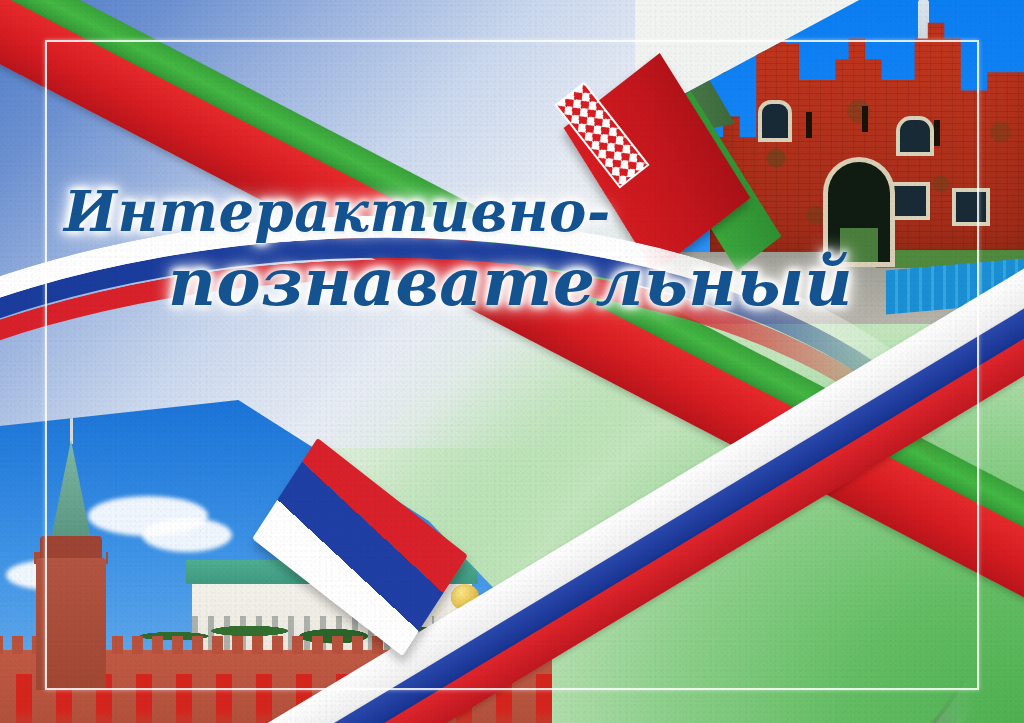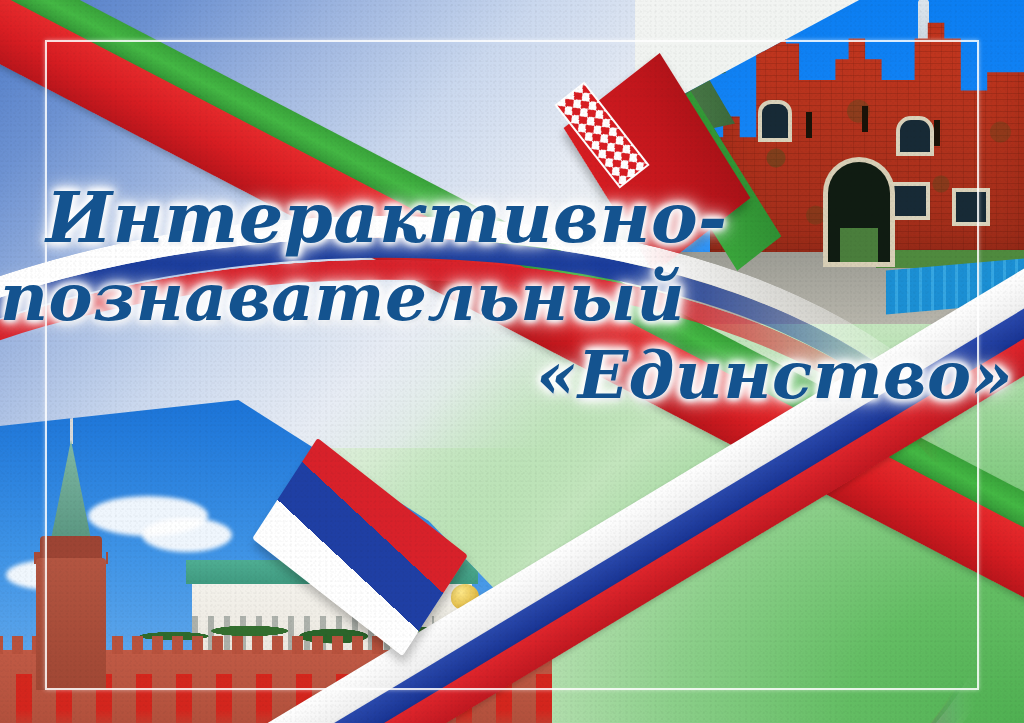--- a/index.html
+++ b/index.html
@@ -256,22 +256,22 @@
     font-style:italic;font-weight:700;
     color:#14538f;
     line-height:1.04;
     white-space:nowrap;
     text-shadow:
       0 0 7px #ffffff, 0 0 7px #ffffff, 0 0 12px #ffffff,
       0 0 16px #ffffff, 0 0 22px rgba(255,255,255,.95),
       1px 2px 3px rgba(10,40,80,.35);
     letter-spacing:.5px;
   }
-  #tline-1{font-size:70px;padding-left:46px;}
-  #tline-2{font-size:66px;margin-top:8px;}
+  #tline-1{font-size:56px;padding-left:64px;}
+  #tline-2{font-size:66px;padding-left:168px;margin-top:8px;}
   #tline-3{font-size:66px;padding-left:492px;margin-top:10px;}
   #tline-4{font-size:66px;padding-left:536px;margin-top:10px;}
 </style>
 </head>
 <body>
 
 <div id="poster">
 
   <div class="bg-base"></div>
   <div class="bg-blue"></div>
@@ -344,16 +344,15 @@
   <div class="rus-band" id="rus-b-red"></div>
   <div id="rus-fold"></div>
 
   <div class="grain"></div>
 
   <div id="frame"></div>
 
   <div id="title">
     <div class="tline" id="tline-1">Интерактивно-</div>
     <div class="tline" id="tline-2">познавательный</div>
-    <div class="tline" id="tline-4">«Единство»</div>
   </div>
 
 </div>
 
 </body></html>

